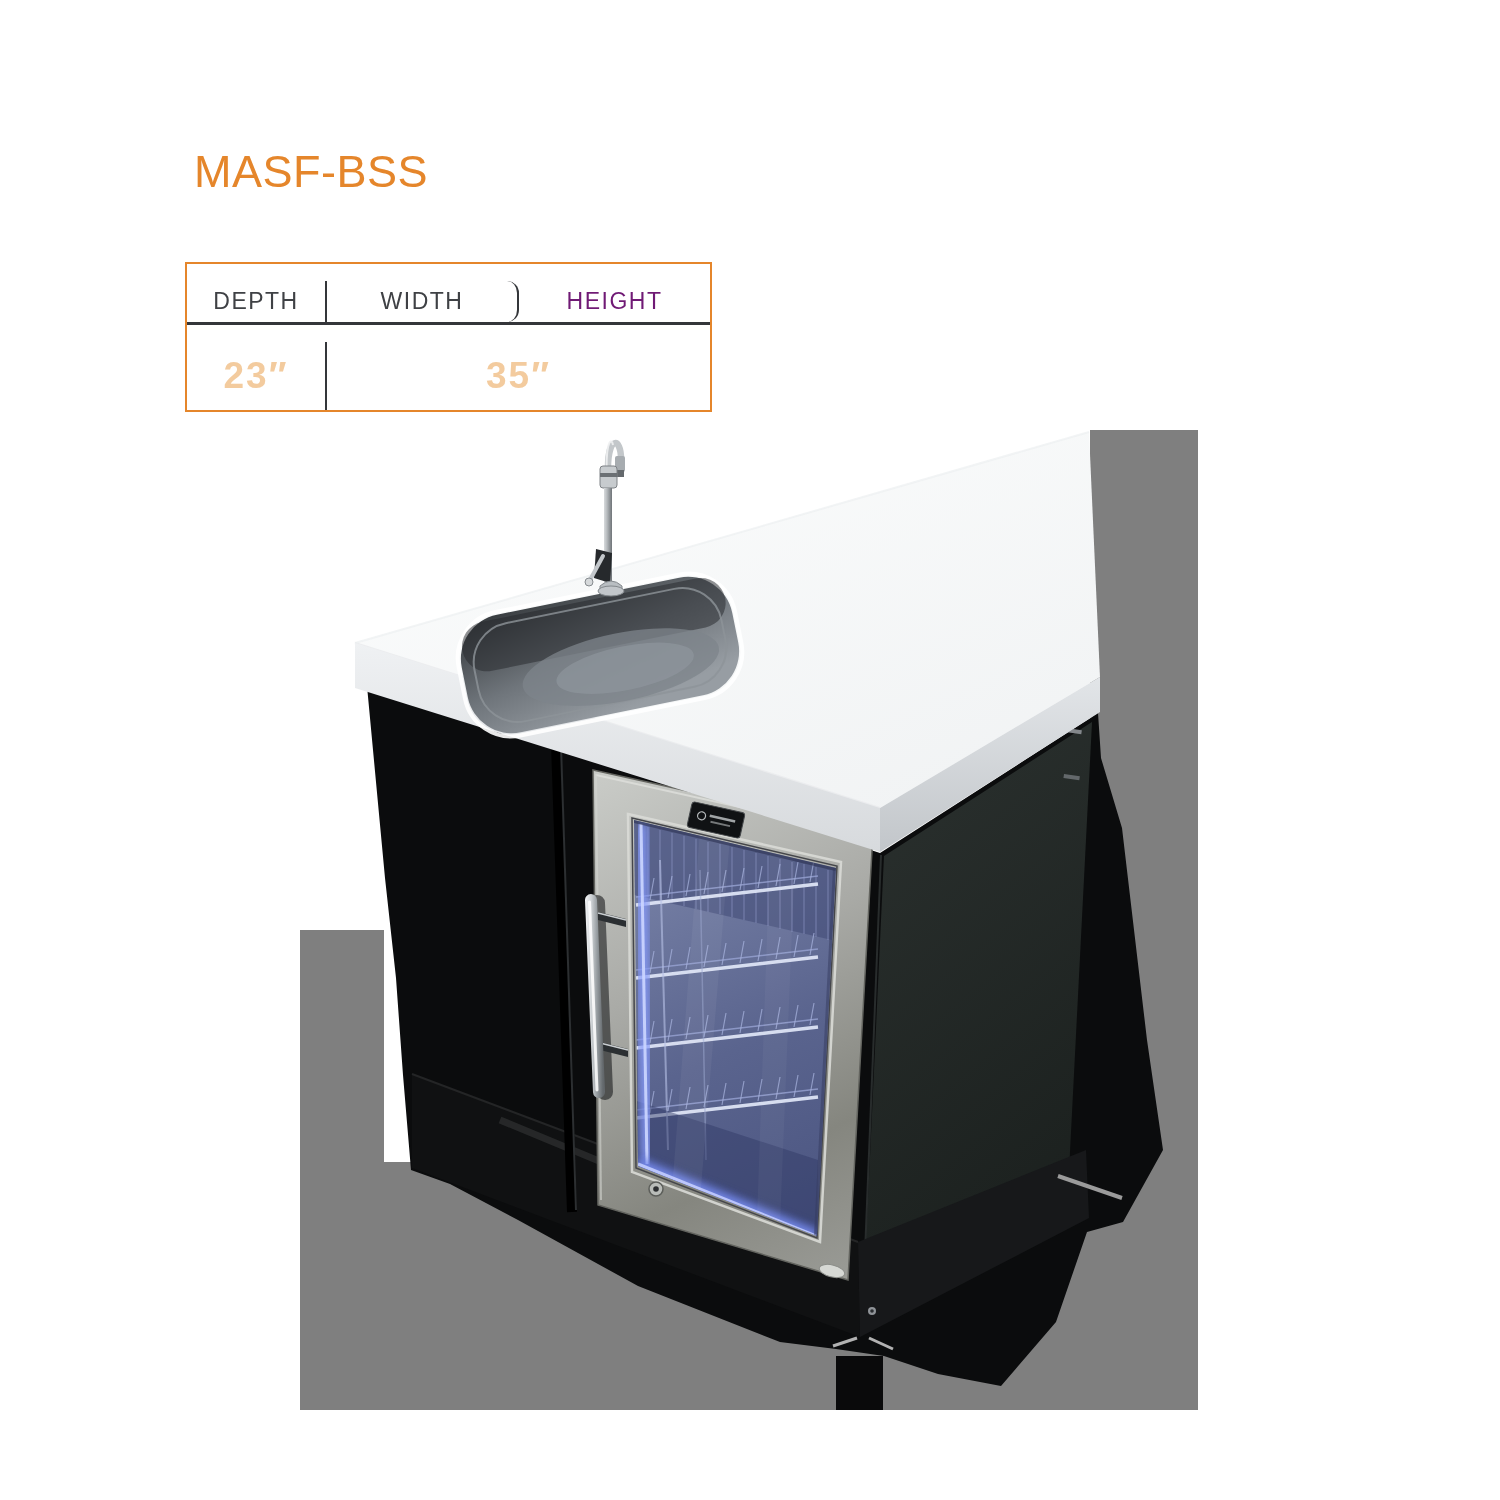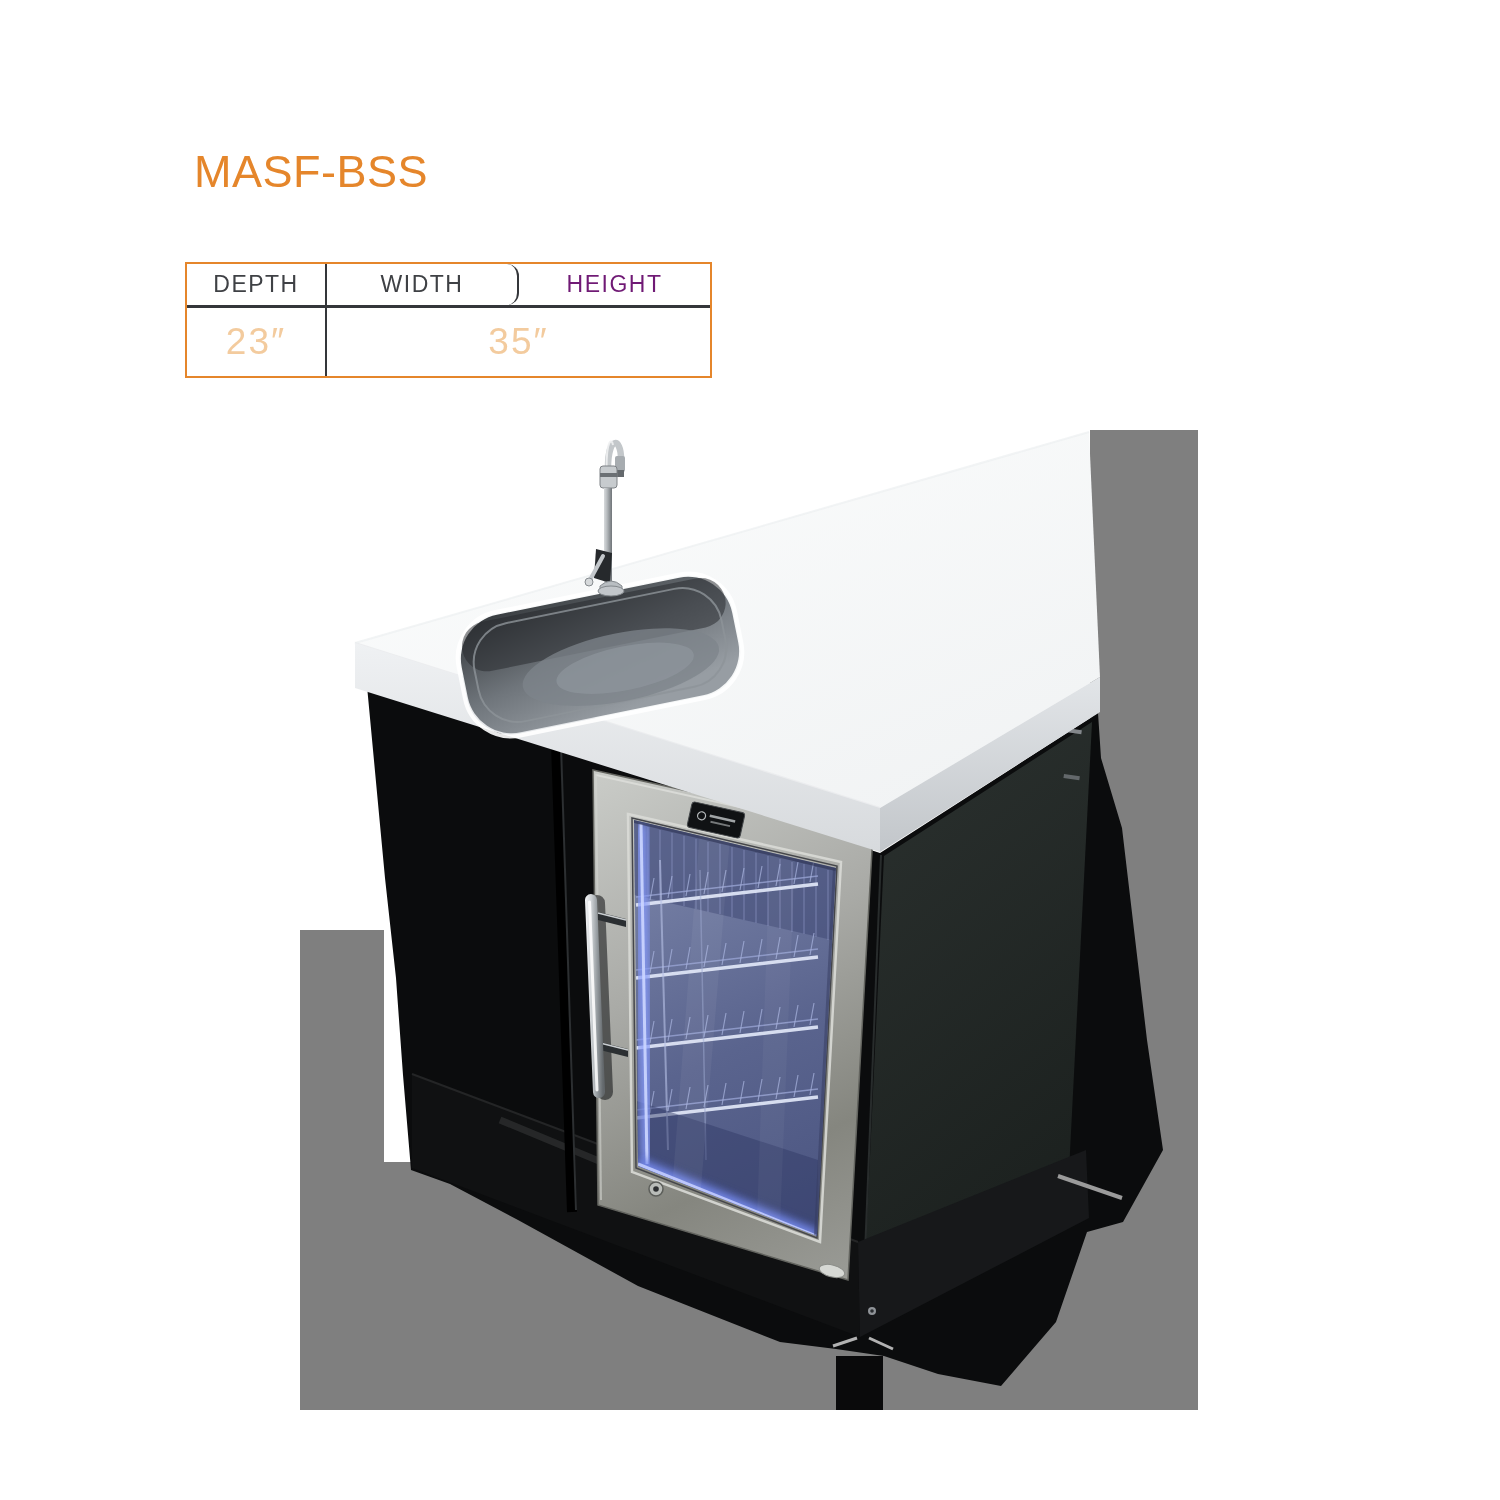--- a/index.html
+++ b/index.html
@@ -8,36 +8,36 @@
     font-family:"Liberation Sans", sans-serif;overflow:hidden;
   }
   .page-title{
     position:absolute;left:194px;top:149px;
     font-size:45px;font-weight:400;letter-spacing:.5px;color:#e5862b;line-height:1;
   }
   .spec-table{
     position:absolute;left:185px;top:262px;width:523px;
     border:2px solid #e5862b;background:#ffffff;
   }
-  .spec-row{display:flex;}
+  .spec-row{display:flex;margin-top:17px;}
   .spec-row.header{height:41px;border-bottom:3px solid #34363a;}
   .spec-row.values{height:68px;}
   .spec-cell{
     display:flex;align-items:center;justify-content:center;
     box-sizing:border-box;
   }
   .spec-cell.c0{width:140px;}
   .spec-cell.c1{width:192px;border-radius:12px;}
   .spec-cell.c2{width:191px;flex:1;}
   .spec-cell.divider{border-right:2px solid #34363a;}
   .spec-row.header .spec-cell{
     font-size:23px;letter-spacing:1.5px;color:#3f4145;font-weight:400;
   }
   .spec-row.values .spec-cell{
-    font-size:37px;letter-spacing:2px;color:#f3cb9e;font-weight:400;
+    font-size:37px;letter-spacing:2px;color:#f3cb9e;font-weight:700;
   }
   .product-svg{position:absolute;left:0;top:0;}
 </style>
 </head>
 <body>
 
 <div class="page-title" style="color: rgb(229, 134, 43);">MASF-BSS</div>
 
 <div class="spec-table" style="border-color: rgb(229, 134, 43);">
   <div class="spec-row header">

